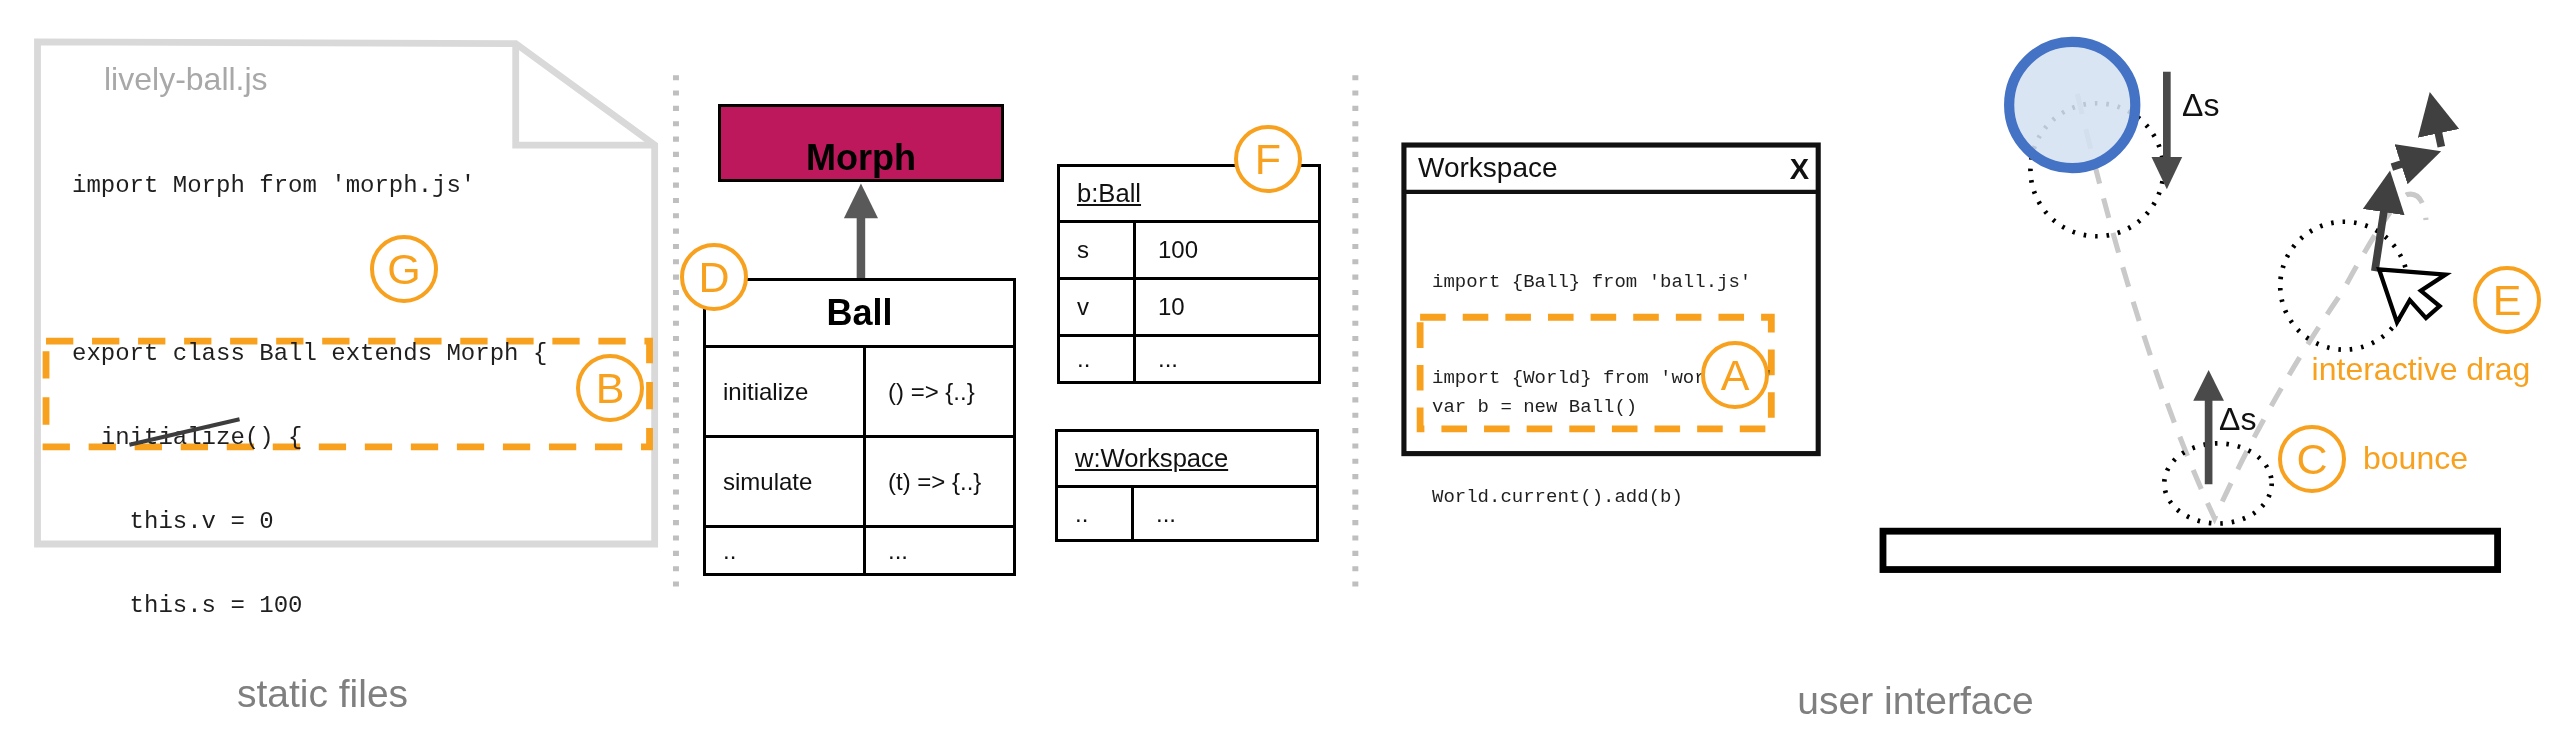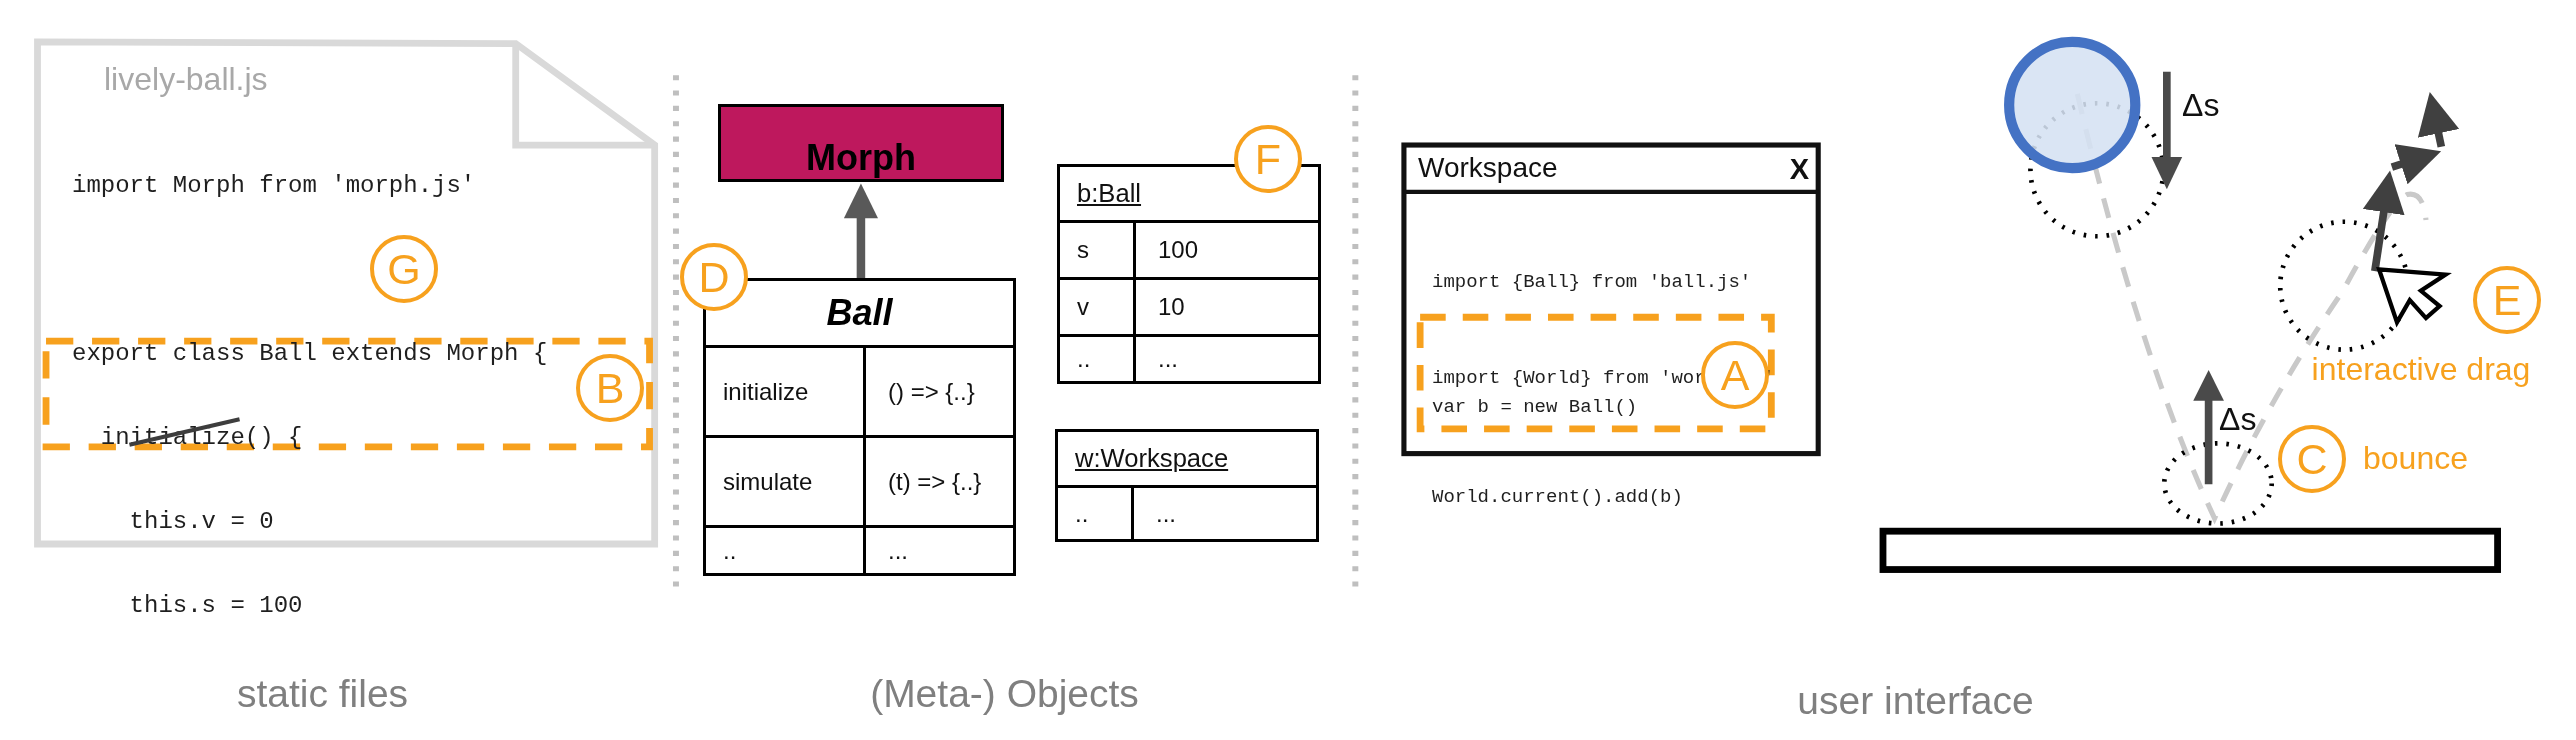--- a/index.html
+++ b/index.html
@@ -30,21 +30,21 @@
           justify-content:center;font-weight:bold;font-size:36px;color:#000;z-index:2;}
   .tbl{border:3.4px solid #000;background:#fff;z-index:2;display:flex;flex-direction:column;}
   .tbl .trow{display:flex;border-top:3.4px solid #000;flex:0 0 auto;}
   .tbl .trow:first-child{border-top:none;}
   .tbl .tname{border-right:3.4px solid #000;display:flex;align-items:center;padding-left:17px;
               font-size:24px;color:#111;flex:0 0 auto;}
   .tbl .tval{display:flex;align-items:center;padding-left:22px;font-size:24px;color:#111;flex:1;}
   .tbl .thead{display:flex;align-items:center;padding-left:17px;font-size:25.6px;color:#111;
               text-decoration:underline;flex:0 0 auto;}
   .tbl .ttitle{display:flex;align-items:center;justify-content:center;font-weight:bold;
-               font-size:36px;color:#000;flex:0 0 auto;font-style:italic;}
+               font-size:36px;color:#000;flex:0 0 auto;}
 
   
   .ws-title{left:1418px;top:152px;font-size:28px;color:#111;z-index:2;}
   .ws-close{left:1780px;top:150px;width:39px;height:38px;font-size:29px;font-weight:bold;color:#111;
             display:flex;align-items:center;justify-content:center;z-index:3;cursor:default;}
   .ws-code{z-index:2;font-family:"Liberation Mono","DejaVu Sans Mono",monospace;
            font-size:19px;color:#1f1f1f;white-space:pre;}
   .ws-imports{left:1432px;top:202px;line-height:32px;}
   .ws-selected{left:1432px;top:332px;line-height:30px;}
 
@@ -201,17 +201,16 @@
     <span>A</span>
     </div>
   <div class="abs marker" style="left:2278px;top:425px;">
     <span>C</span>
     </div>
   <div class="abs marker" style="left:2473px;top:266px;">
     <span>E</span>
     </div>
 
   <div class="abs section-label" style="left:128px;top:672px;">static files</div>
-  <div class="abs section-label" style="left:810px;top:672px;">(Meta-) Objects</div>
   <div class="abs section-label" style="left:1721px;top:679px;">user interface</div>
 
 </div>
 
 
 </body></html>

